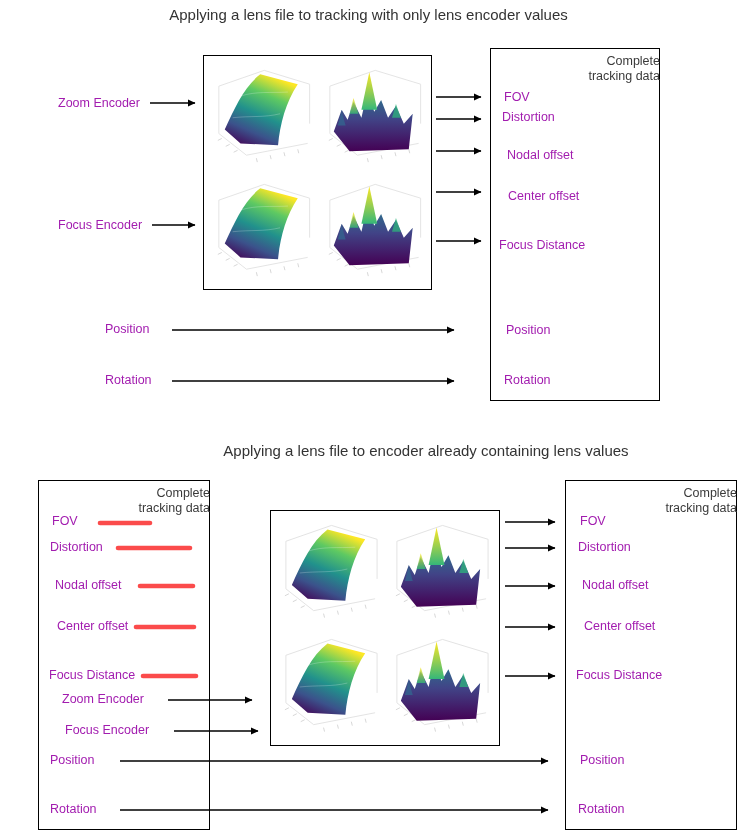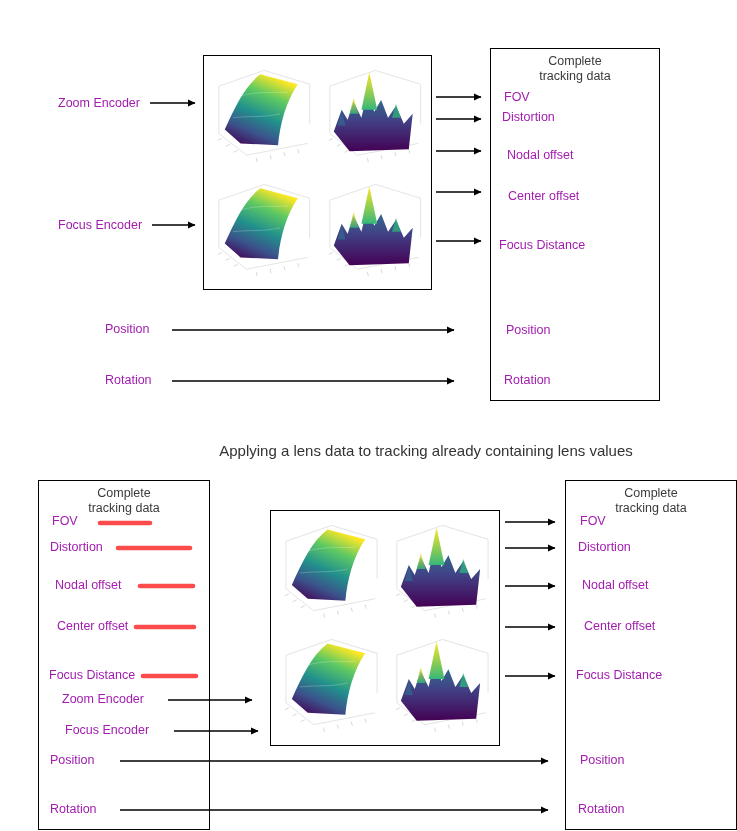--- a/index.html
+++ b/index.html
@@ -4,35 +4,36 @@
 <style>
   * { margin:0; padding:0; box-sizing:border-box; }
   html,body { background:#fff; }
   .page {
     position:relative; width:737px; height:831px; background:#fff;
     font-family:"Liberation Sans", sans-serif; color:#3a3a3a; overflow:hidden;
   }
   .section-title { position:absolute; text-align:center; font-size:15px; color:#333; }
   .lbl { position:absolute; font-size:12.5px; line-height:15px; color:#a21caf; white-space:nowrap; }
   .box { position:absolute; border:1px solid #000; background:#fff; }
-  .box-title { position:absolute; text-align:center; font-size:12.5px; line-height:15px; color:#3a3a3a; }
+  .box-title { position:absolute; text-align:right; font-size:12.5px; line-height:15px; color:#3a3a3a; }
   .tline { display:block; }
   .lens-box {
     position:absolute; border:1px solid #000; background:#fff;
     display:grid; grid-template-columns:1fr 1fr; grid-template-rows:1fr 1fr; padding:3px;
   }
   .plot { position:relative; }
   .plot svg { width:100%; height:100%; display:block; }
   .overlay { position:absolute; left:0; top:0; pointer-events:none; }
 </style>
 </head>
 <body>
 
 <div class="page">
 
+  <div class="section-title" style="left:0;right:0;top:6px">Applying a lens file to tracking with only lens encoder values</div>
 
   <span class="lbl" style="left:58px;top:96px">Zoom Encoder</span>
   <span class="lbl" style="left:58px;top:218px">Focus Encoder</span>
   <span class="lbl" style="left:105px;top:322px">Position</span>
   <span class="lbl" style="left:105px;top:373px">Rotation</span>
 
   <div class="lens-box" style="left:203px;top:55px;width:229px;height:235px">
     <div class="plot">
 <svg viewBox="0 0 112 108" preserveAspectRatio="xMidYMid meet" xmlns="http://www.w3.org/2000/svg">
   <defs>
@@ -143,21 +144,21 @@
     <span class="tline">tracking data</span>
   </div>
   <span class="lbl" style="left:504px;top:90px">FOV</span>
   <span class="lbl" style="left:502px;top:110px">Distortion</span>
   <span class="lbl" style="left:507px;top:148px">Nodal offset</span>
   <span class="lbl" style="left:508px;top:189px">Center offset</span>
   <span class="lbl" style="left:499px;top:238px">Focus Distance</span>
   <span class="lbl" style="left:506px;top:323px">Position</span>
   <span class="lbl" style="left:504px;top:373px">Rotation</span>
 
-  <div class="section-title" style="left:115px;right:0;top:442px">Applying a lens data to tracking already containing lens values</div>
+  <div class="section-title" style="left:115px;right:0;top:442px">Applying a lens file to encoder already containing lens values</div>
 
   <div class="box" style="left:38px;top:480px;width:172px;height:350px"></div>
   <div class="box-title" style="left:38px;top:486px;width:172px">
     <span class="tline">Complete</span>
     <span class="tline">tracking data</span>
   </div>
   <span class="lbl" style="left:52px;top:514px">FOV</span>
   <span class="lbl" style="left:50px;top:540px">Distortion</span>
   <span class="lbl" style="left:55px;top:578px">Nodal offset</span>
   <span class="lbl" style="left:57px;top:619px">Center offset</span>

